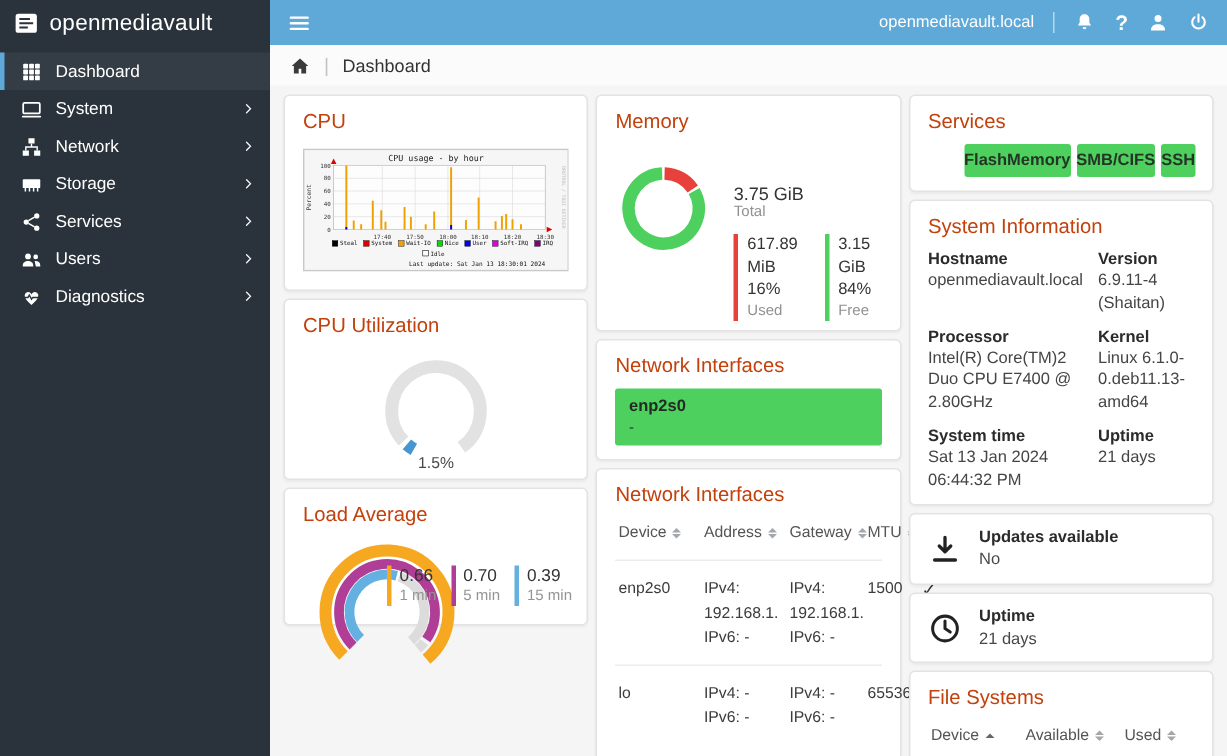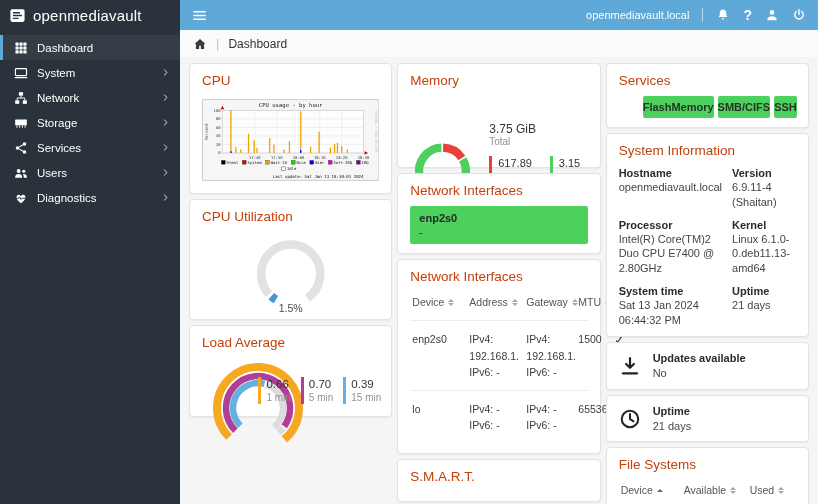--- a/index.html
+++ b/index.html
@@ -37,21 +37,21 @@
   .rrd-wrap{display:flex;justify-content:center;}
   
   .h121{height:121px;} .h120{height:92px;}
   .gauge-wrap{display:flex;justify-content:center;text-align:right;}
   .load-card{position:relative;}
   .load-legend{position:absolute;right:10px;bottom:12px;display:flex;gap:10px;}
   .ll-item{border-left:3px solid #ccc;padding-left:5px;line-height:1.25;}
   .ll-val{font-size:11.5px;color:#333;}
   .ll-lab{font-size:10px;color:#949494;}
   
-  .mem-row{display:flex;align-items:flex-end;gap:14px;}
+  .mem-row{display:flex;align-items:flex-start;gap:14px;}
   .mem-right{padding-top:26px;}
   .mem-total-v{font-size:12px;color:#333;}
   .muted{font-size:10px;color:#919191;}
   .mem-split{display:flex;gap:14px;margin-top:9px;}
   .mem-item{border-left:3px solid #ccc;padding-left:6px;line-height:1.35;font-size:11px;color:#333;}
   .mem-item.used{border-left-color:var(--red);}
   .mem-item.free{border-left-color:var(--green);}
   
   .net-badge{background:var(--green);border-radius:2px;padding:5px 9px;line-height:1.35;}
   .nb-dev{font-size:11px;font-weight:bold;color:#232a23;}
@@ -360,21 +360,21 @@
               </div>
               <div class="ll-item" style="border-left-color: rgb(100, 176, 224);">
                 <div class="ll-val">0.39</div>
                 <div class="ll-lab">15 min</div>
               </div>
             </div>
         </section>
       </div>
 
       <div class="col">
-        <section class="card h121" style="height:105px">
+        <section class="card h121" style="height:158px">
           <h3 class="card-title">Memory</h3>
           <div class="mem-row">
             <svg id="memdonut" width="86" height="86" viewBox="0 0 86 86">
                 <path d="M 43.81 12.01 A 31 31 0 0 1 68.73 25.71" stroke="#e8413c" stroke-width="11" fill="none"></path>
                 <path d="M 69.87 27.55 A 31 31 0 1 1 41.65 12.03" stroke="#4ed05e" stroke-width="11" fill="none"></path>
               </svg>
             <div class="mem-right">
               <div class="mem-total-v">3.75 GiB</div>
               <div class="muted">Total</div>
               <div class="mem-split">

